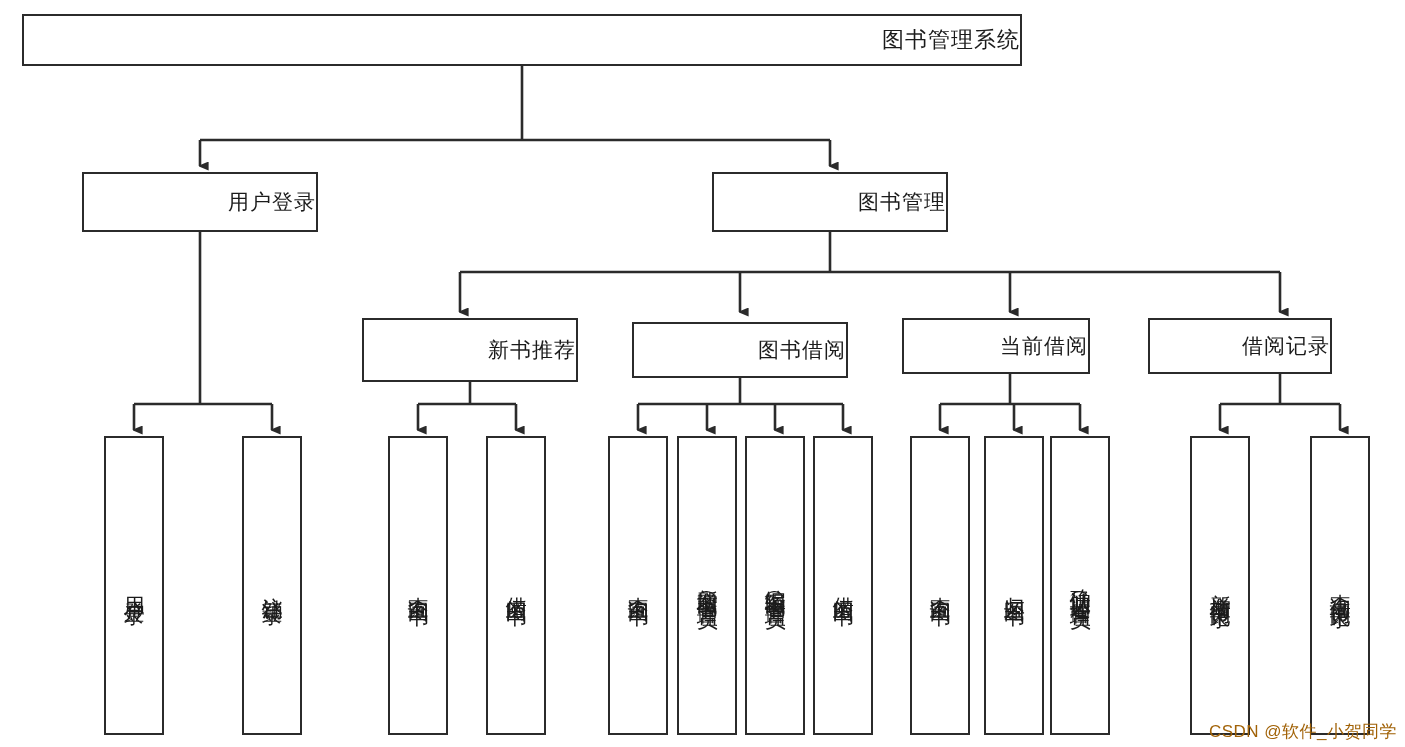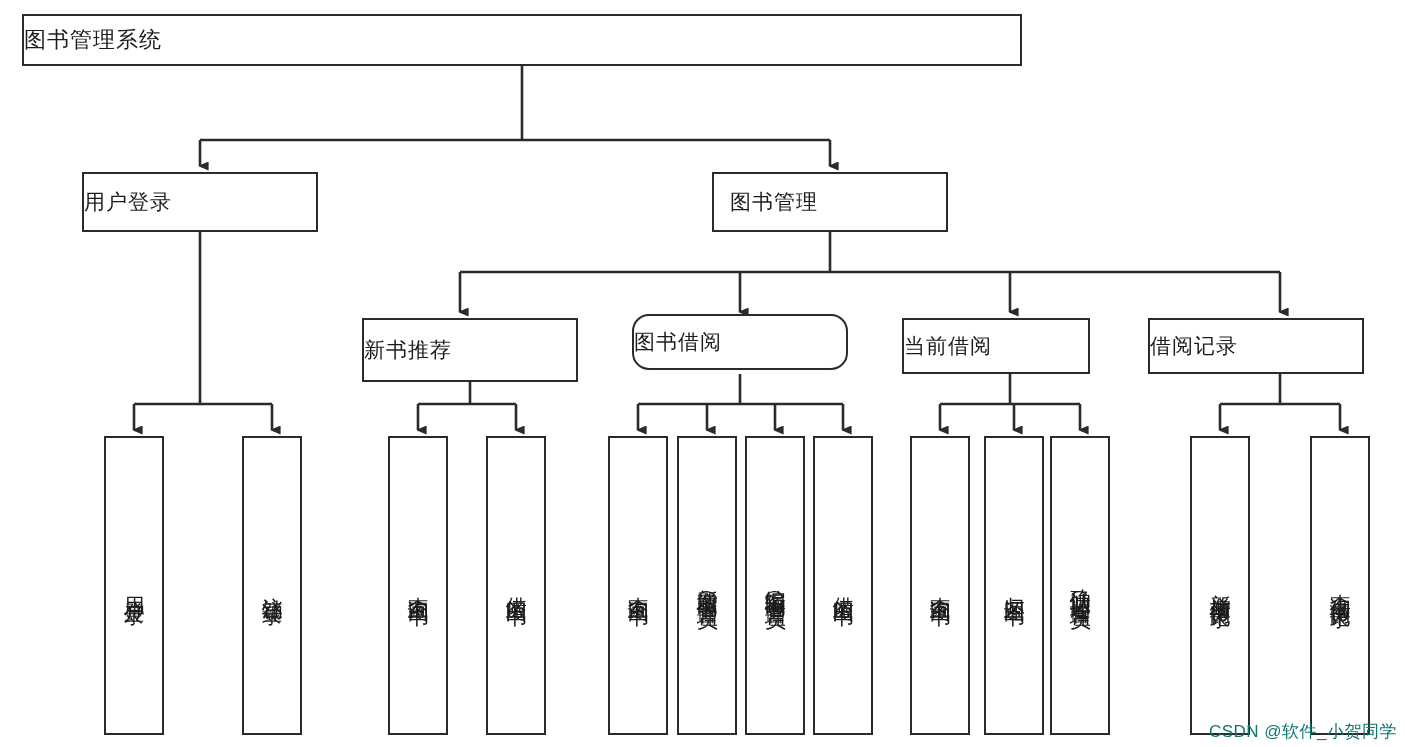--- a/index.html
+++ b/index.html
@@ -27,21 +27,21 @@
     height: 747px;
     pointer-events: none;
   }
   .node {
     position: absolute;
     box-sizing: border-box;
     background: #ffffff;
     border: 2px solid #2b2b2b;
     display: flex;
     align-items: center;
-    justify-content: flex-start;
+    justify-content: flex-end;
     color: #1b1b1b;
     overflow: hidden;
   }
   .node.horiz {
     font-size: 21px;
     letter-spacing: 1px;
     line-height: 1.2;
   }
   .node.horiz.root {
     font-size: 22px;
@@ -57,21 +57,21 @@
     line-height: 1.35;
     letter-spacing: 3px;
     white-space: nowrap;
     text-align: center;
   }
   .watermark {
     position: absolute;
     right: 8px;
     bottom: 4px;
     font-size: 17px;
-    color: #0f766e;
+    color: #a16207;
     letter-spacing: 0.5px;
     white-space: nowrap;
     user-select: none;
   }
 </style>
 </head>
 <body>
 
 <div id="diagram-root">
 
@@ -132,27 +132,27 @@
   <div class="node horiz" style="left:82px; top:172px; width:236px; height:60px;">
     <span>用户登录</span>
   </div>
   <div class="node horiz" style="left:712px; top:172px; width:236px; height:60px;padding-left:16px;">
     <span>图书管理</span>
   </div>
 
   <div class="node horiz" style="left:362px; top:318px; width:216px; height:64px;">
     <span>新书推荐</span>
   </div>
-  <div class="node horiz" style="left:632px; top:314px; width:216px; height:56px;border-radius:17px;">
+  <div class="node horiz" style="left:632px; top:322px; width:216px; height:56px;">
     <span>图书借阅</span>
   </div>
   <div class="node horiz" style="left:902px; top:318px; width:188px; height:56px;">
     <span>当前借阅</span>
   </div>
-  <div class="node horiz" style="left:1148px; top:318px; width:216px; height:56px;">
+  <div class="node horiz" style="left:1148px; top:318px; width:184px; height:56px;">
     <span>借阅记录</span>
   </div>
 
   <div class="node vert" style="left:104px; top:436px; width:60px; height:299px;">
     <span class="vlabel">用户登录</span>
   </div>
   <div class="node vert" style="left:242px; top:436px; width:60px; height:299px;">
     <span class="vlabel">注销登录</span>
   </div>
 

